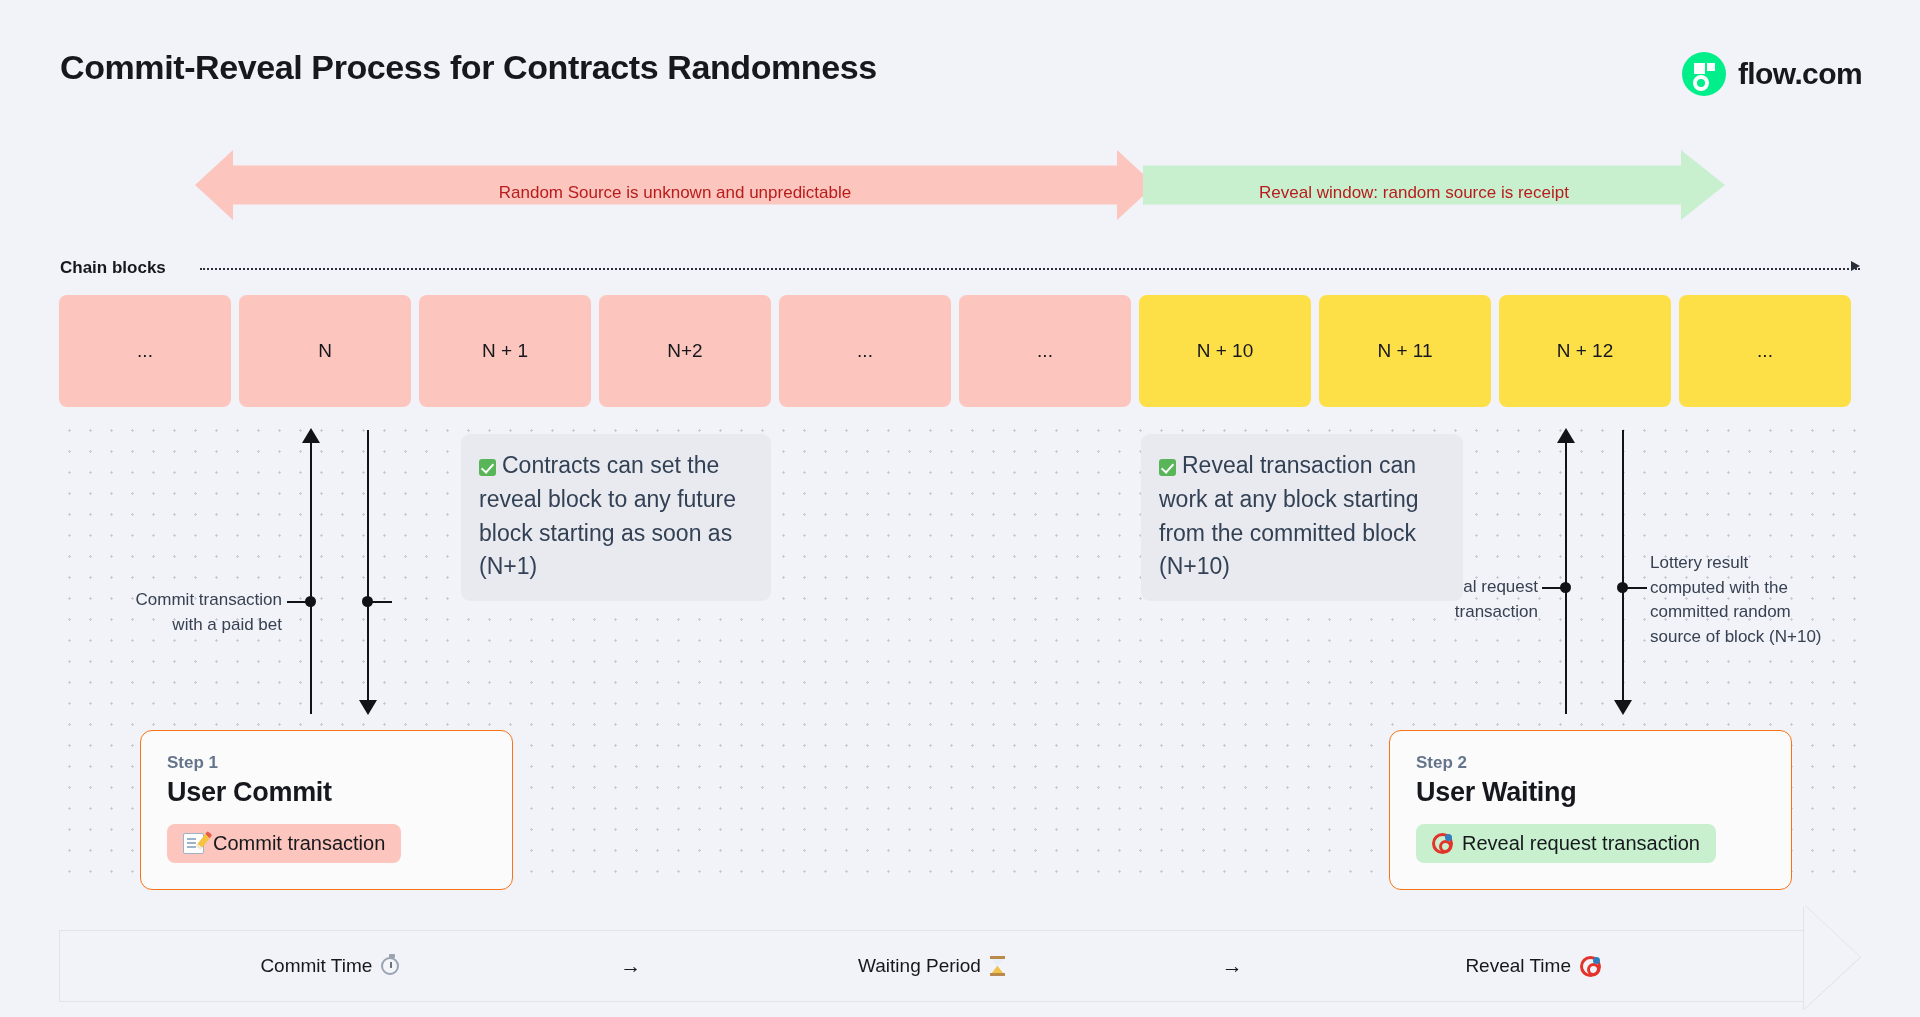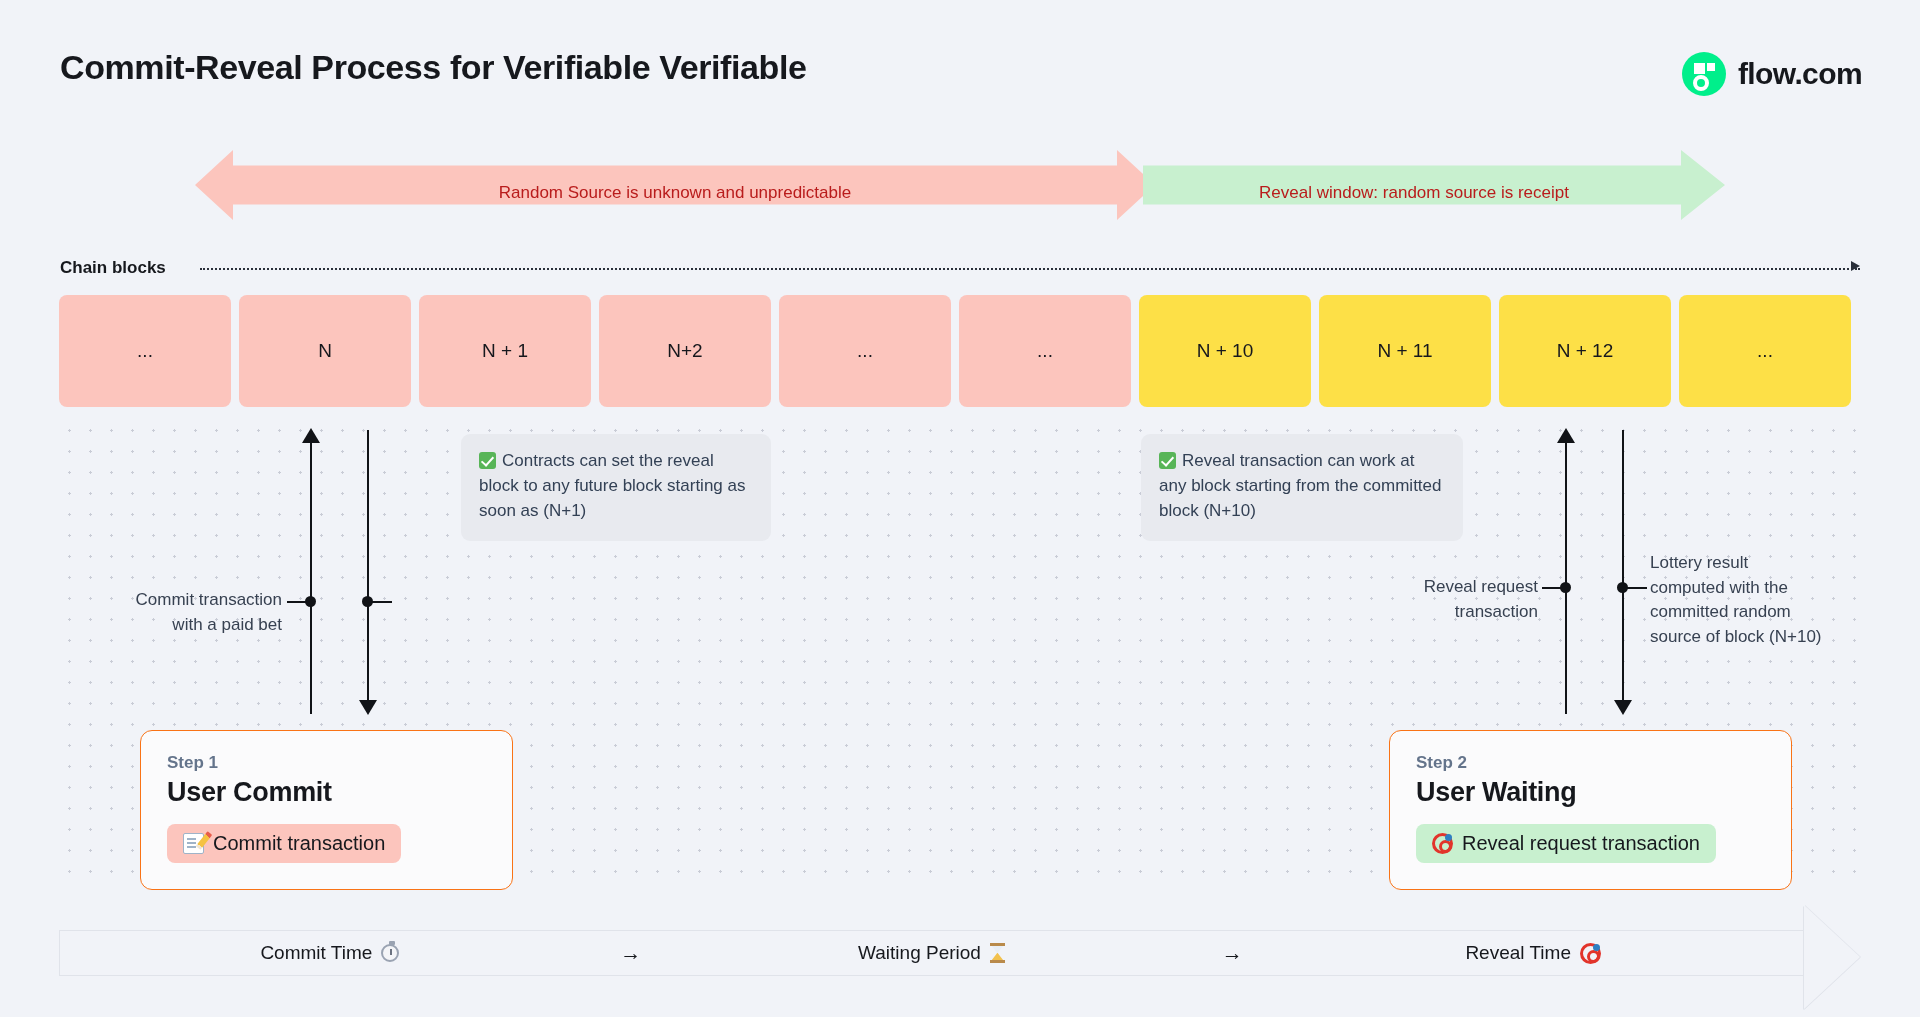--- a/index.html
+++ b/index.html
@@ -95,21 +95,21 @@
   .anno li { position: relative; padding-left: 20px; }
   .anno li::before {
     content: "\2022"; position: absolute; left: 4px; top: -1px;
     font-size: 17px; color: #374151;
   }
 
   
   .callout {
     position: absolute; background: #e8eaef; border-radius: 9px;
     padding: 15px 18px 17px 18px;
-    font-size: 17px; color: #334155; line-height: 1.47;
+    font-size: 23px; color: #334155; line-height: 1.47;
   }
   .ckbox {
     display: inline-block; width: 17px; height: 17px; border-radius: 3px;
     background: #58b558; position: relative; top: 3px; margin-right: 6px;
   }
   .ckbox::after {
     content: ""; position: absolute; left: 5px; top: 2px;
     width: 5px; height: 10px; border: solid #ffffff;
     border-width: 0 2.4px 2.4px 0; transform: rotate(42deg);
   }
@@ -152,21 +152,21 @@
   .gl-hour .cap { position: absolute; left: 0; width: 15px; height: 2.6px; background: #b98a4b; }
   .gl-hour .cap-t { top: 0; } .gl-hour .cap-b { bottom: 0; }
   .gl-hour .glass {
     position: absolute; left: 1.5px; top: 2.6px; width: 12px; height: 14.8px;
     background: linear-gradient(#e8eef5 0 48%, #f2c14e 48% 52%, #f2c14e 52% 100%);
     clip-path: polygon(0 0, 100% 0, 52% 50%, 100% 100%, 0 100%, 48% 50%);
   }
 
   
   .timeline {
-    position: absolute; left: 59px; top: 930px; width: 1745px; height: 46px;
+    position: absolute; left: 59px; top: 930px; width: 1745px; height: 72px;
     background: #f1f3f8; border: 1px solid #e0e3ea;
     display: flex; align-items: center;
   }
   .timeline .seg {
     flex: 1; display: flex; align-items: center; justify-content: center; gap: 9px;
     font-size: 19px; color: #16181d;
   }
   .timeline .arr { width: 62px; flex: none; text-align: center; font-size: 21px; color: #16181d; }
   .tl-head {
     position: absolute; left: 1804px; top: 905px; width: 0; height: 0;
@@ -178,21 +178,21 @@
     content: ""; position: absolute; left: -56px; top: -52px; width: 0; height: 0;
     border-top: 52px solid transparent; border-bottom: 52px solid transparent;
     border-left: 56px solid transparent;
   }
 </style>
 </head>
 <body>
 
 <div id="canvas">
 
-  <div class="title">Commit-Reveal Process for Verifiable Verifiable</div>
+  <div class="title">Commit-Reveal Process for Contracts Randomness</div>
   <div class="brand">
     <div class="brand-mark">
       <span class="bm1"></span>
         <span class="bm2"></span>
         <span class="bm3"></span>
     </div>
     <div class="brand-name">flow.com</div>
   </div>
 
   <div class="phase-row">

